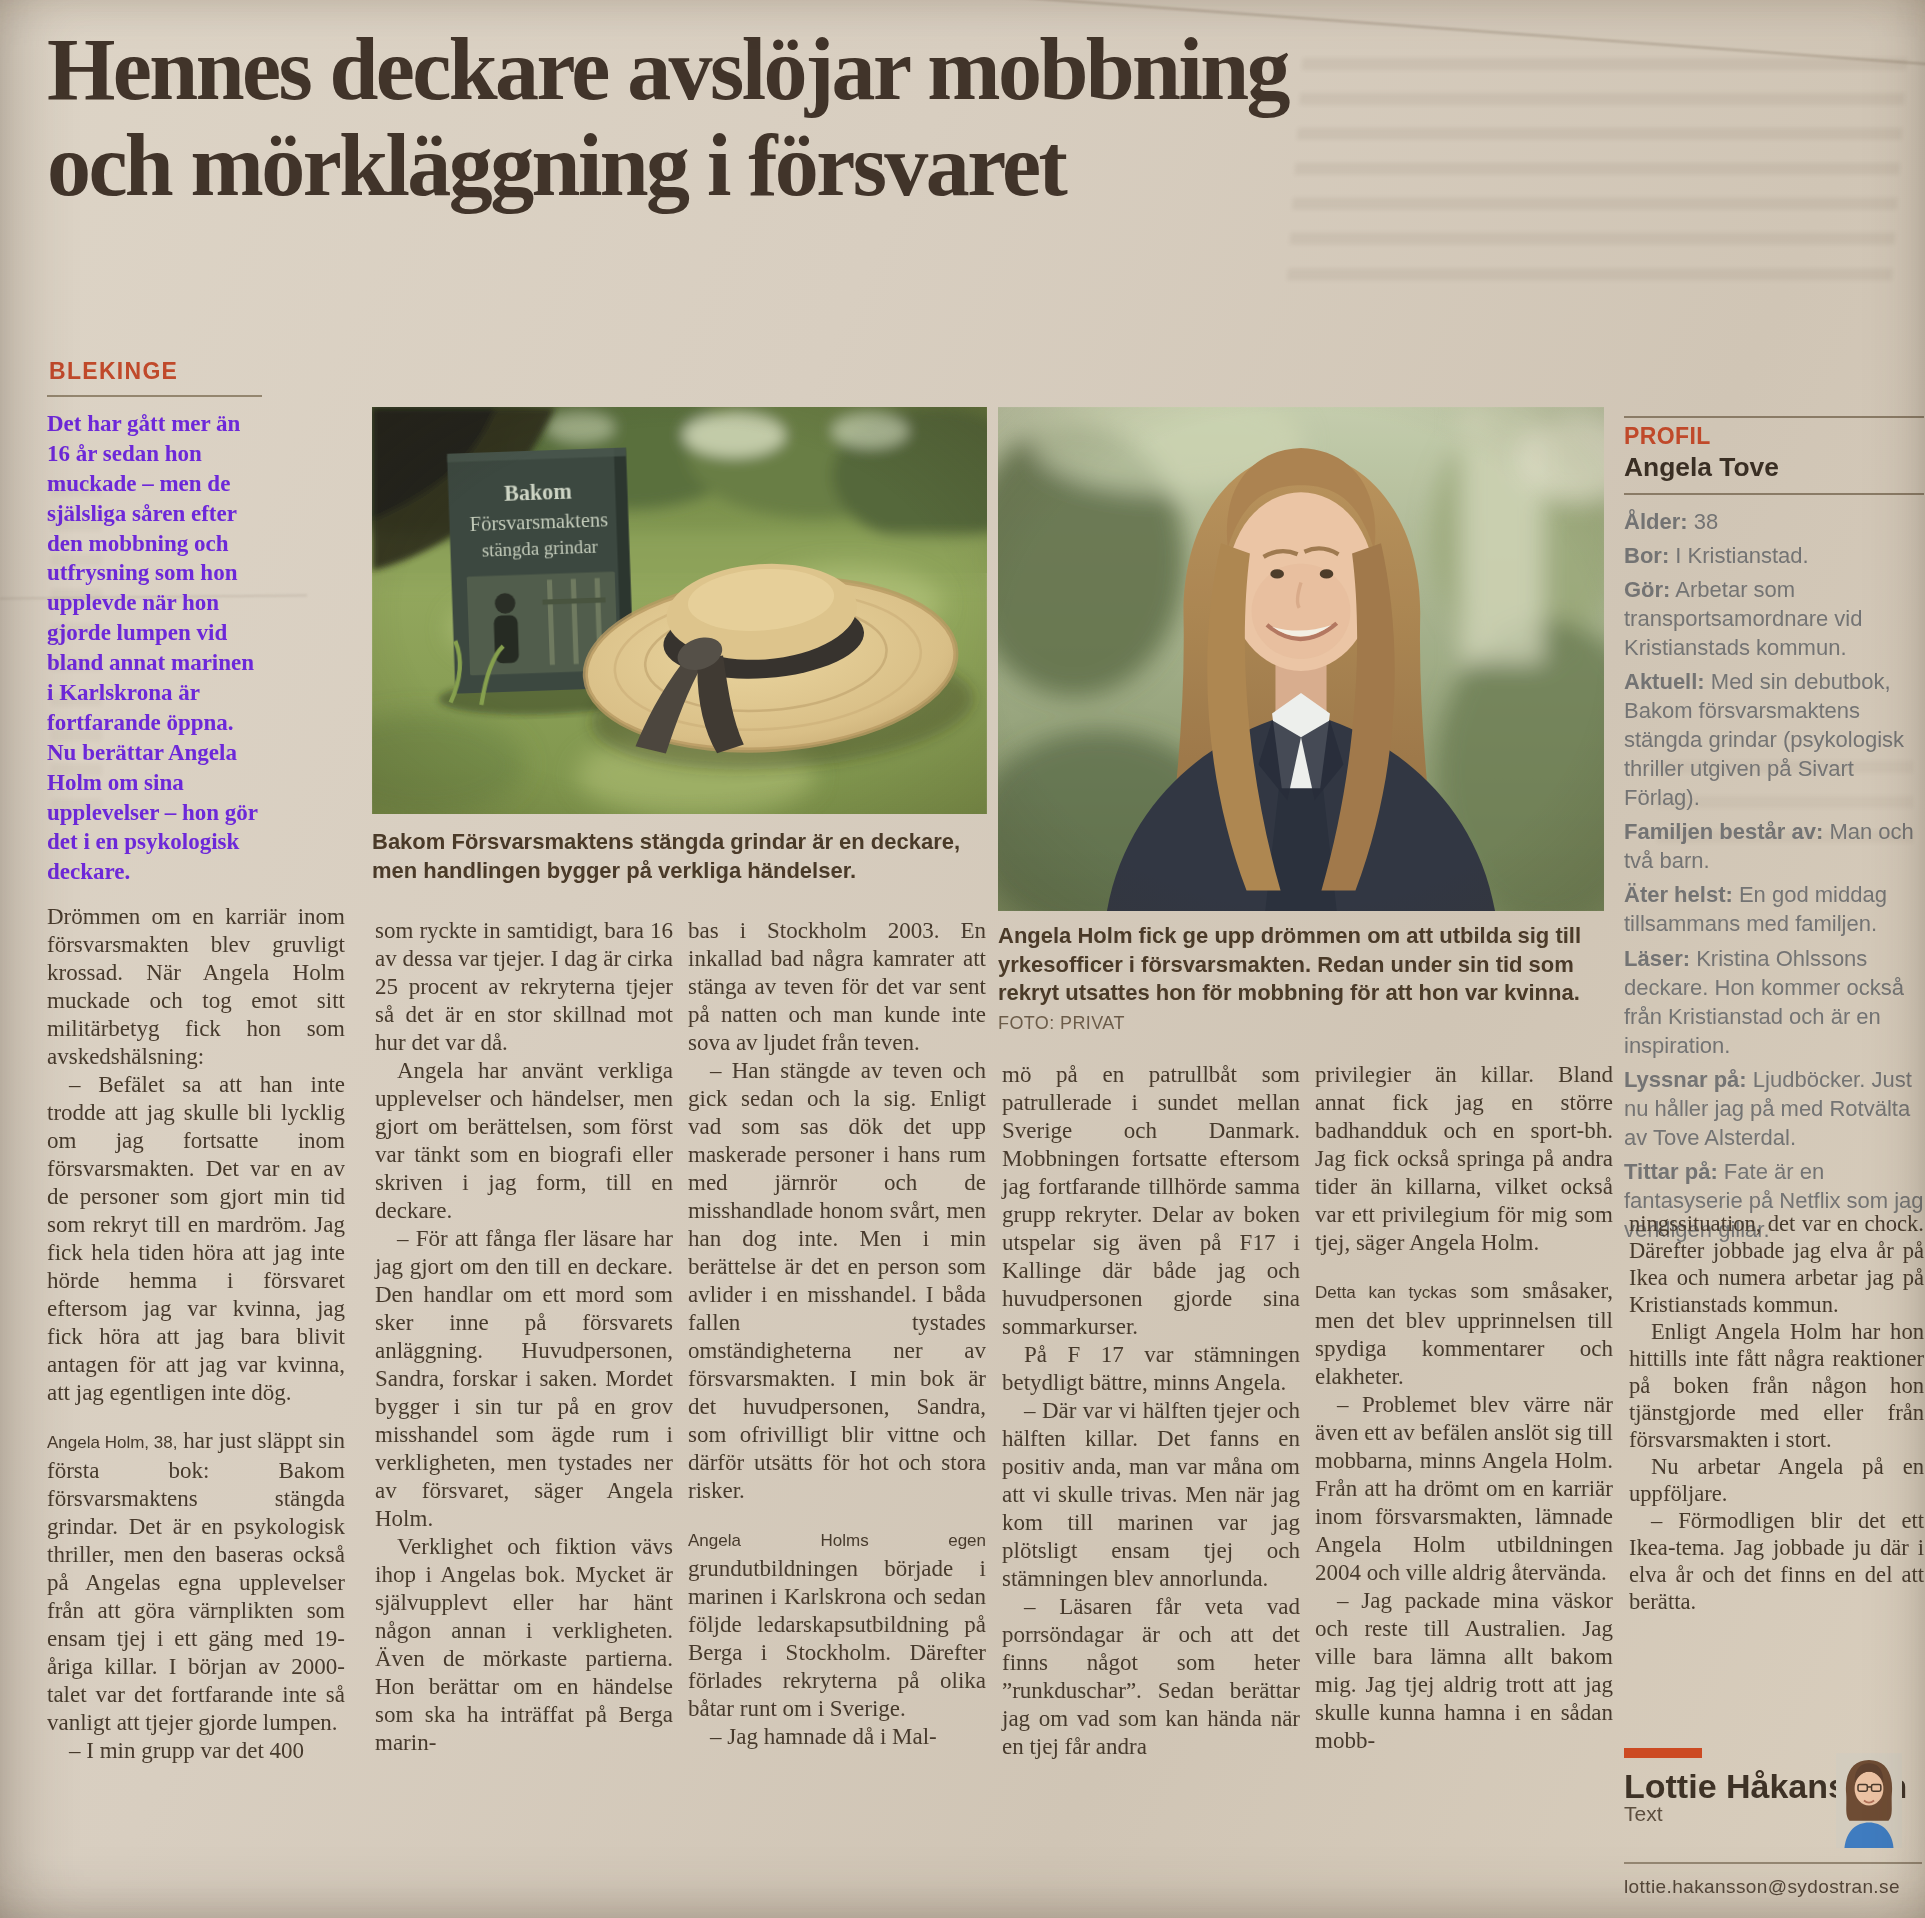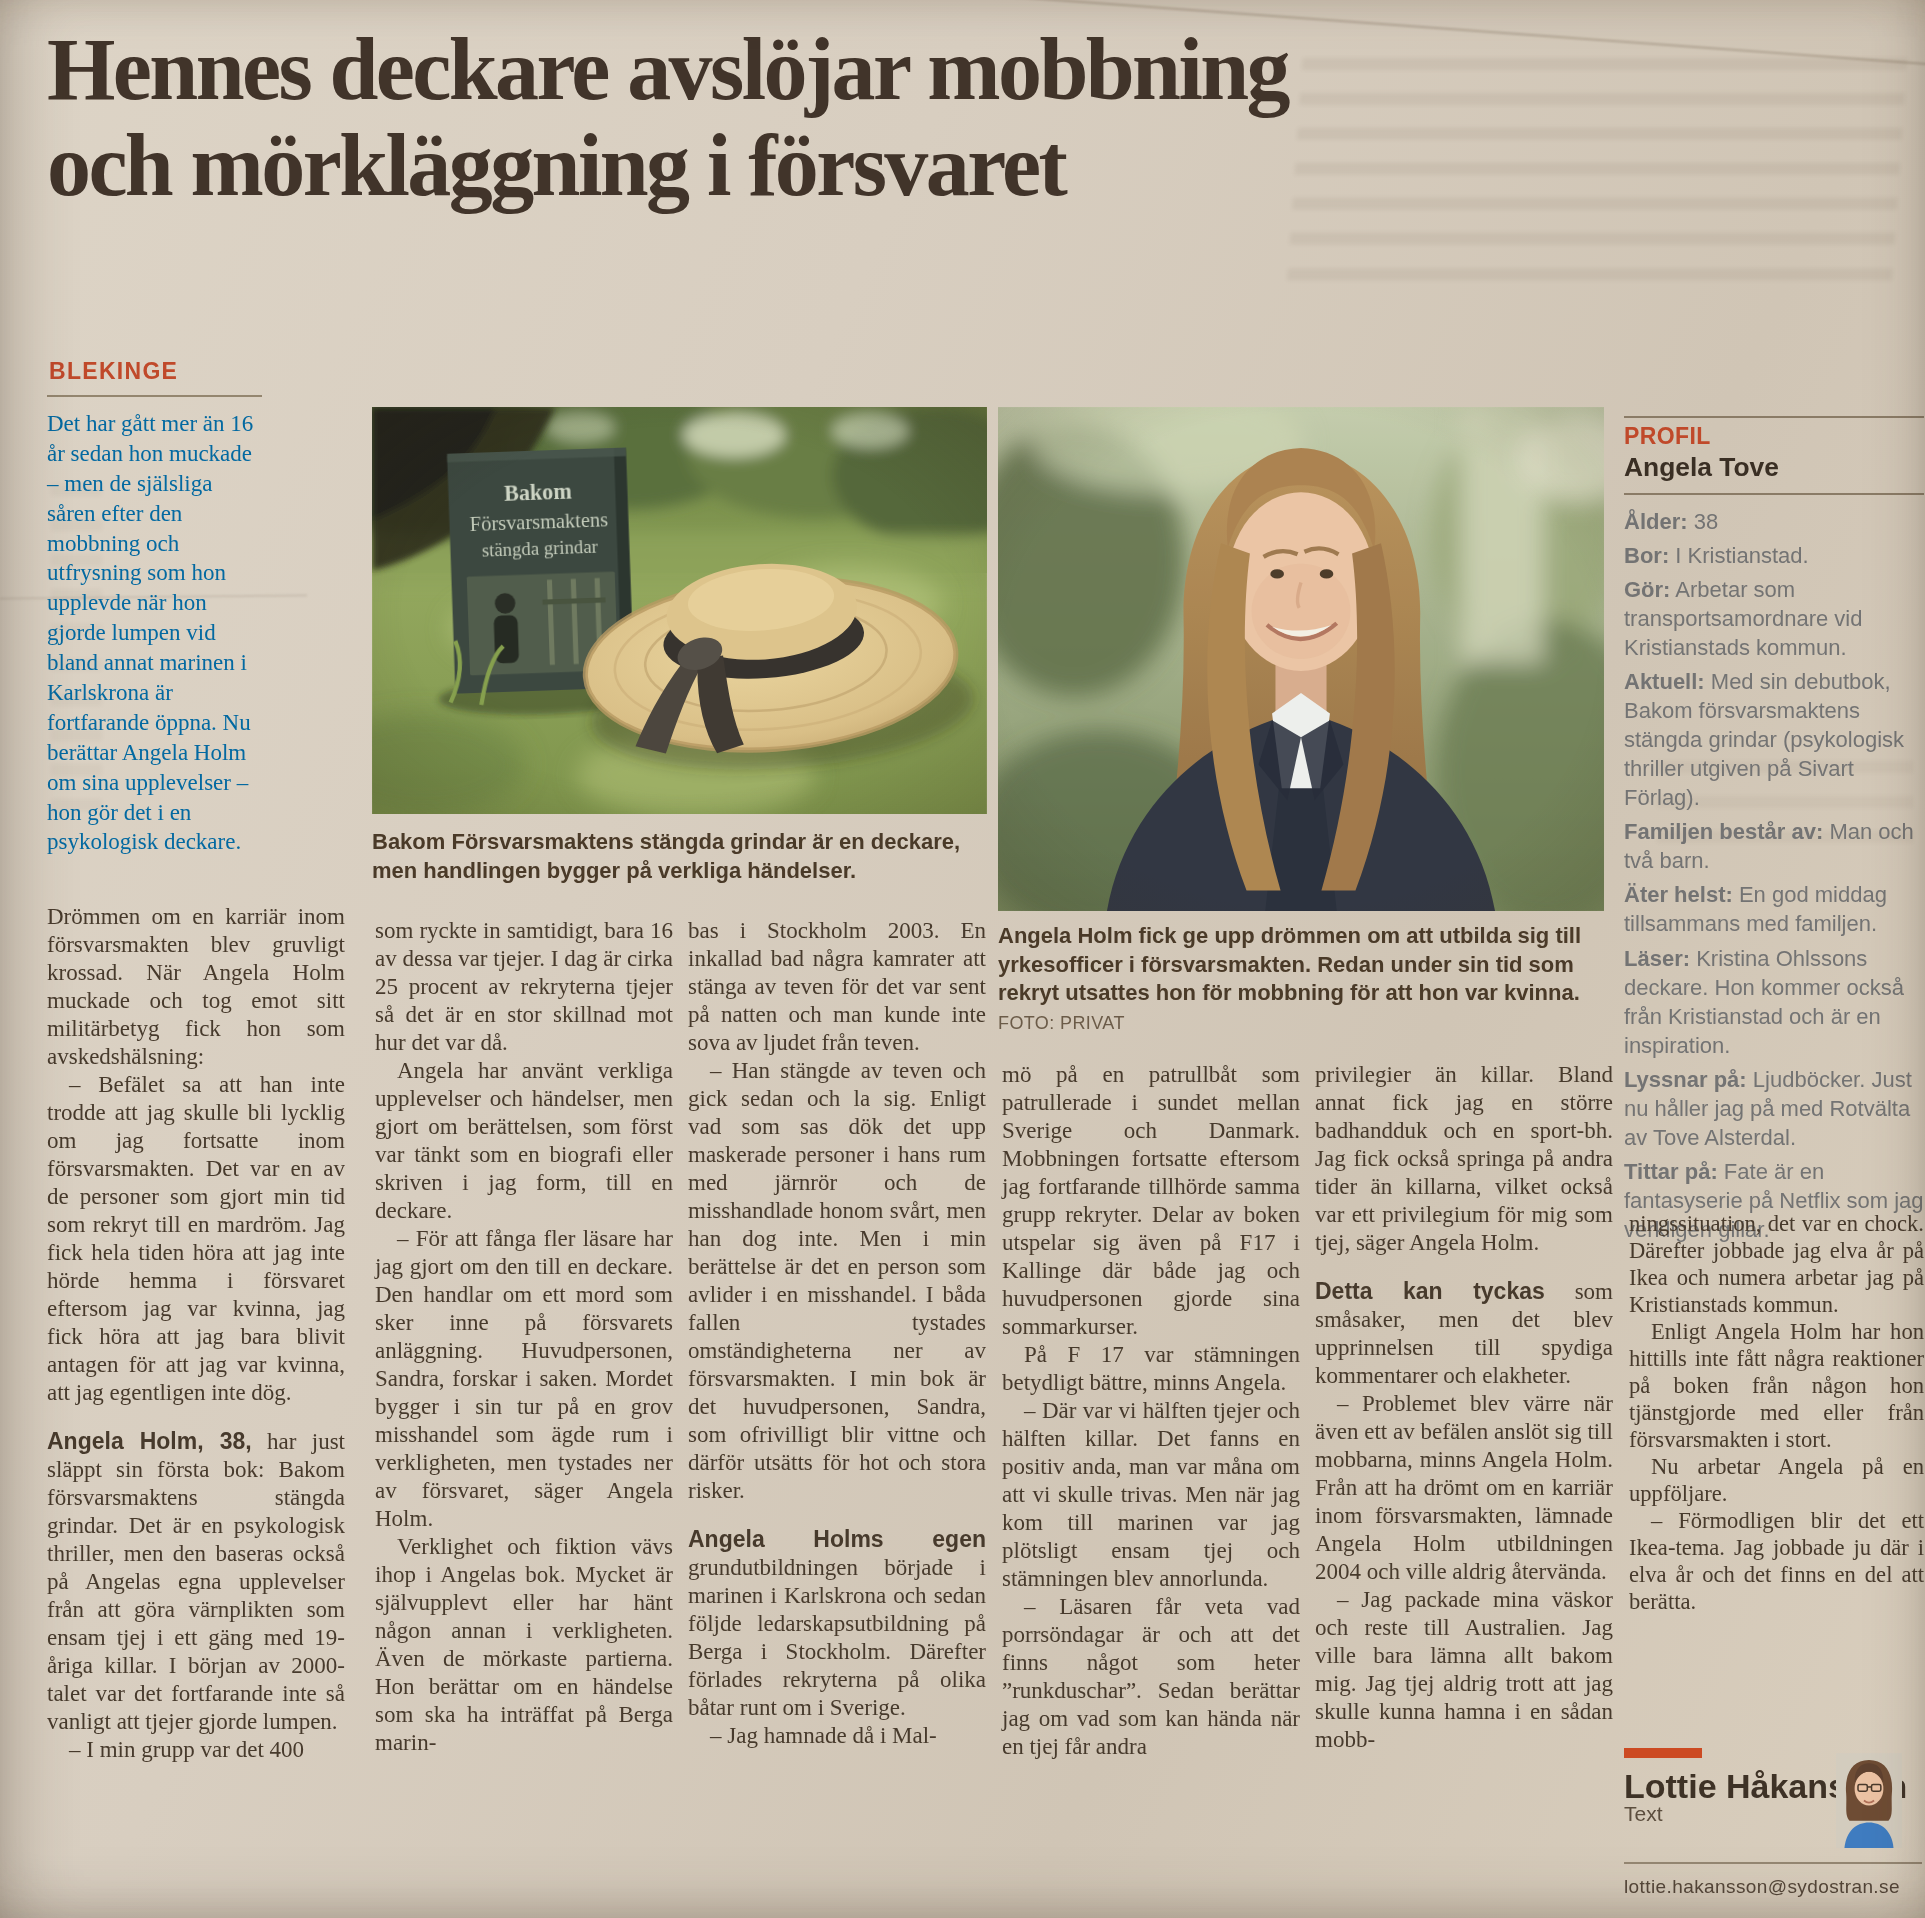--- a/index.html
+++ b/index.html
@@ -24,21 +24,21 @@
 
   
   .headline{left:47px;top:22px;width:1329px;
     font-family:"Liberation Serif",serif;font-weight:700;color:#41342a;
     font-size:88px;line-height:1.09;letter-spacing:-2.6px;}
   
   .kicker{left:49px;top:358px;font-family:"Liberation Sans",sans-serif;font-weight:700;
     font-size:23px;letter-spacing:1.3px;color:#c0492a;}
   .kicker-rule{left:47px;top:395px;width:215px;height:1.7px;background:#94866f;}
   
-  .lede{left:47px;top:409px;width:215px;font-weight:400;font-size:23px;line-height:1.30;color:#0369a1;}
+  .lede{left:47px;top:409px;width:215px;font-weight:700;font-size:23px;line-height:1.30;color:#6d28d9;}
 
   
   .photo{display:block;}
   .book-photo{left:372px;top:407px;}
   .portrait-photo{left:998px;top:407px;}
   .caption{font-family:"Liberation Sans",sans-serif;font-weight:700;font-size:22px;
     line-height:1.30;color:#4a3a28;}
   .book-caption{left:372px;top:828px;width:615px;}
   .portrait-caption{left:998px;top:922px;width:610px;}
   .credit{font-weight:400;font-size:18px;color:#6b5b48;letter-spacing:0.4px;}
@@ -51,21 +51,21 @@
   .profile-rule{height:1.7px;background:#8a7b66;margin:0 0 12px 0;}
   .profile p{margin:0 0 5.1px 0;font-size:22px;line-height:1.32;color:#737373;}
   .profile b{font-weight:700;}
 
   
   .bodycol{width:298px;font-size:23px;line-height:28px;text-align:justify;
     color:#473a2c;hyphens:auto;-webkit-hyphens:auto;}
   .bodycol p{margin:0;text-indent:22px;}
   .bodycol p.first{text-indent:0;}
   .bodycol p.sect{text-indent:0;margin-top:20.4px;}
-  .lead{font-family:"Liberation Sans",sans-serif;font-weight:700;font-size:23px;}
+  .lead{font-family:"Liberation Sans",sans-serif;font-weight:400;font-size:17px;}
   .col1{left:47px;top:903px;}
   .col2{left:375px;top:917px;}
   .col3{left:688px;top:917px;}
   .col4{left:1002px;top:1061px;}
   .col5{left:1315px;top:1061px;}
   .col6{left:1629px;top:1210px;width:295px;font-size:22.6px;line-height:27px;}
 
   
   .byline-bar{left:1624px;top:1748px;width:78px;height:10.2px;background:#cc4a22;}
   .byline-name{left:1624px;top:1767px;font-family:"Liberation Sans",sans-serif;

